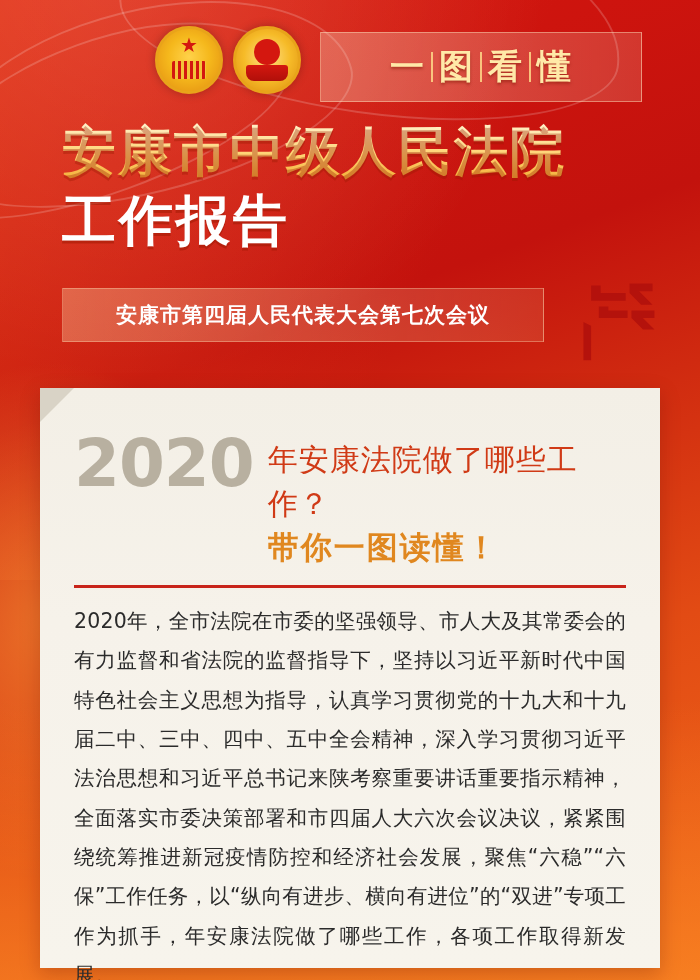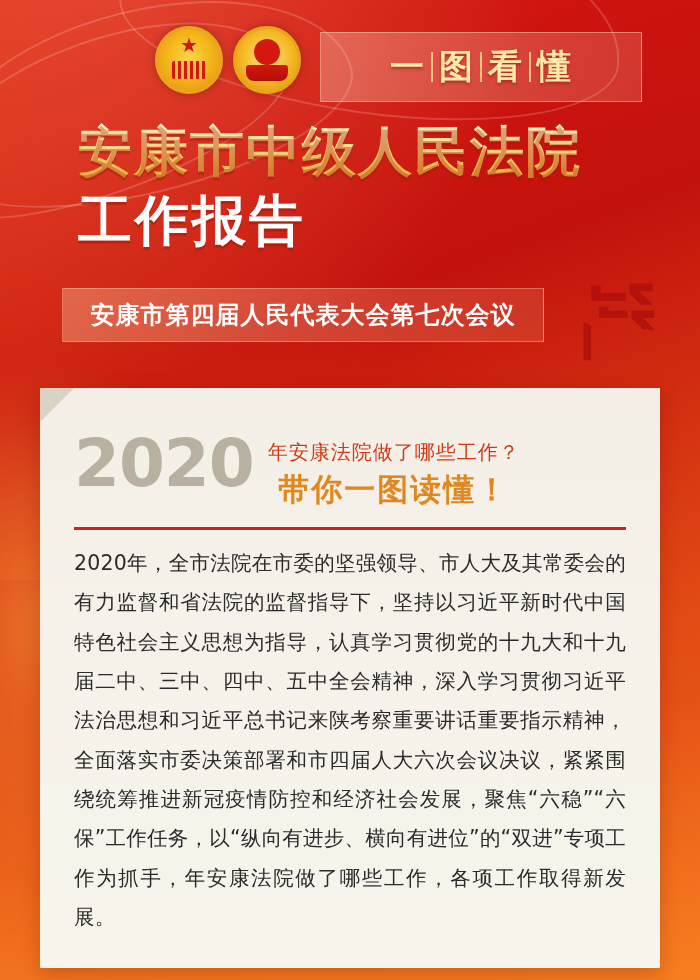--- a/index.html
+++ b/index.html
@@ -154,21 +154,21 @@
   .yitu-banner .sep {
     width: 2px;
     height: 30px;
     background: #ffd98a;
     opacity: 0.85;
   }
 
   
   .title-block {
     position: absolute;
-    left: 78px;
+    left: 62px;
     top: 118px;
     width: 580px;
   }
   .title-line1 {
     font-family: "DejaVu Sans", sans-serif;
     font-size: 54px;
     font-weight: bold;
     letter-spacing: 2px;
     color: #ffe6a0;
     background: linear-gradient(#fff6d8 0%, #ffd270 55%, #f0a52a 100%);
@@ -198,21 +198,21 @@
     width: 480px;
     height: 52px;
     background: linear-gradient(90deg, rgba(255,226,178,0.32) 0%, rgba(255,226,178,0.12) 100%);
     border: 1px solid rgba(255,228,190,0.35);
     display: flex;
     align-items: center;
     justify-content: center;
   }
   .subtitle-plate span {
     font-family: "DejaVu Sans", sans-serif;
-    font-size: 24px;
+    font-size: 21px;
     font-weight: bold;
     color: #ffffff;
     letter-spacing: 1px;
   }
 
   
   .party-emblem {
     position: absolute;
     right: 34px;
     top: 272px;
@@ -253,34 +253,33 @@
     font-weight: bold;
     line-height: 0.98;
     color: #b8b0a0;
     letter-spacing: -1px;
   }
   .year-text {
     padding-top: 6px;
   }
   .year-text .l1 {
     font-family: Liberation Serif, serif;
-    font-size: 20px;
+    font-size: 30px;
     color: #d03a16;
     letter-spacing: 1px;
     line-height: 1.45;
   }
   .year-text .l2 {
     font-family: "DejaVu Sans", sans-serif;
     font-size: 31px;
     font-weight: bold;
     color: #e0871f;
     letter-spacing: 2px;
     line-height: 1.35;
     margin-top: 2px;
-    text-align: center;
   }
   .divider {
     margin: 16px 0 14px 0;
     height: 3px;
     background: #c8241a;
   }
   .body-text {
     font-family: "DejaVu Sans", sans-serif;
     font-size: 20.5px;
     line-height: 1.92;

